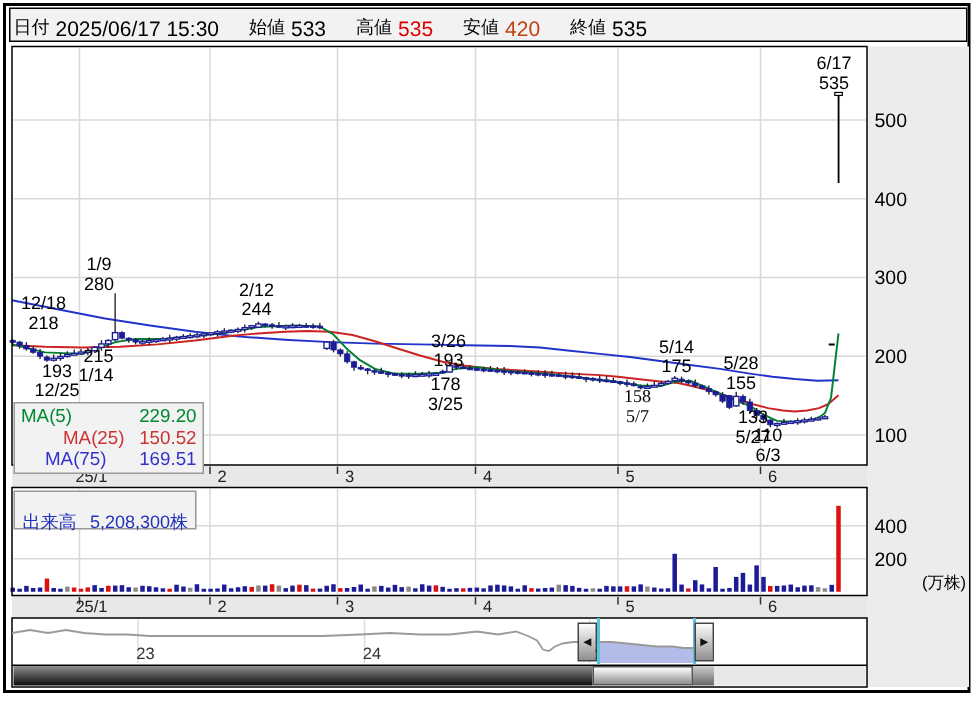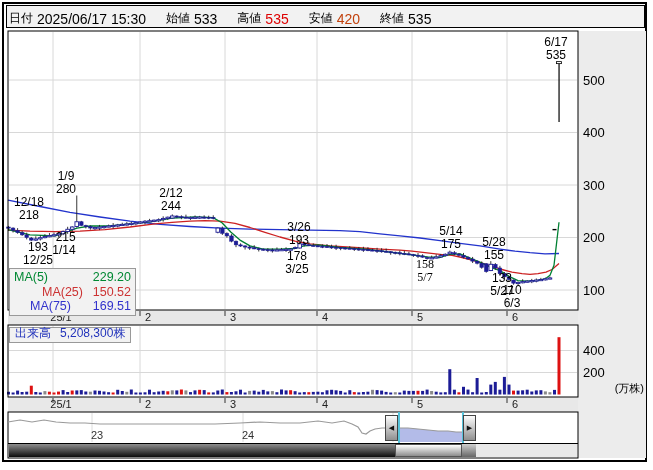--- a/index.html
+++ b/index.html
@@ -11,21 +11,21 @@
     border:1px solid #000;box-sizing:border-box;display:flex;align-items:flex-end;padding:0 2px;z-index:3;}
   .hl{font-size:12px;color:#000;margin:0 4px 0 0;white-space:nowrap;}
   .hv{font-size:14px;color:#000;white-space:nowrap;margin-top:33px;}
   .hgap{margin-left:20px;}
   .hv.red{color:#dd0000;}
   .hv.green{color:#c2410c;}
   .legend{position:absolute;left:9px;top:268px;width:127px;background:#f2f2f2;border:1px solid #999;
     box-sizing:border-box;z-index:4;padding:1px 4px;}
   .legend-row{display:flex;justify-content:space-between;font-size:12.5px;line-height:14.5px;}
   .vol-label{position:absolute;left:9px;top:327px;height:16px;background:#f2f2f2;border:1px solid #999;
-    box-sizing:border-box;z-index:4;padding:0 5px;display:flex;gap:9px;align-items:flex-end;
+    box-sizing:border-box;z-index:4;padding:12px 5px;display:flex;gap:9px;align-items:flex-start;
     font-size:12px;color:#2233bb;white-space:nowrap;}
   .ann-layer{position:absolute;left:0;top:0;width:653px;height:470px;z-index:5;pointer-events:none;}
   .ann{position:absolute;transform:translateX(-50%);text-align:center;font-size:12px;line-height:12.5px;
     color:#000;white-space:nowrap;}
   .cyan-line{position:absolute;top:412px;width:2px;height:31px;background:#58c3da;z-index:6;}
   .handle{position:absolute;top:415px;width:13px;height:26px;z-index:7;
     background:linear-gradient(to bottom,#fdfdfd,#909090);border:1px solid #444;box-sizing:border-box;
     display:flex;align-items:center;justify-content:center;font-size:7px;color:#111;cursor:pointer;padding:0;}
   .sb{position:absolute;top:444px;height:13px;z-index:6;}
   .sb-dark{left:9px;width:386px;background:linear-gradient(to bottom,#8f8f8f,#0c0c0c);}

